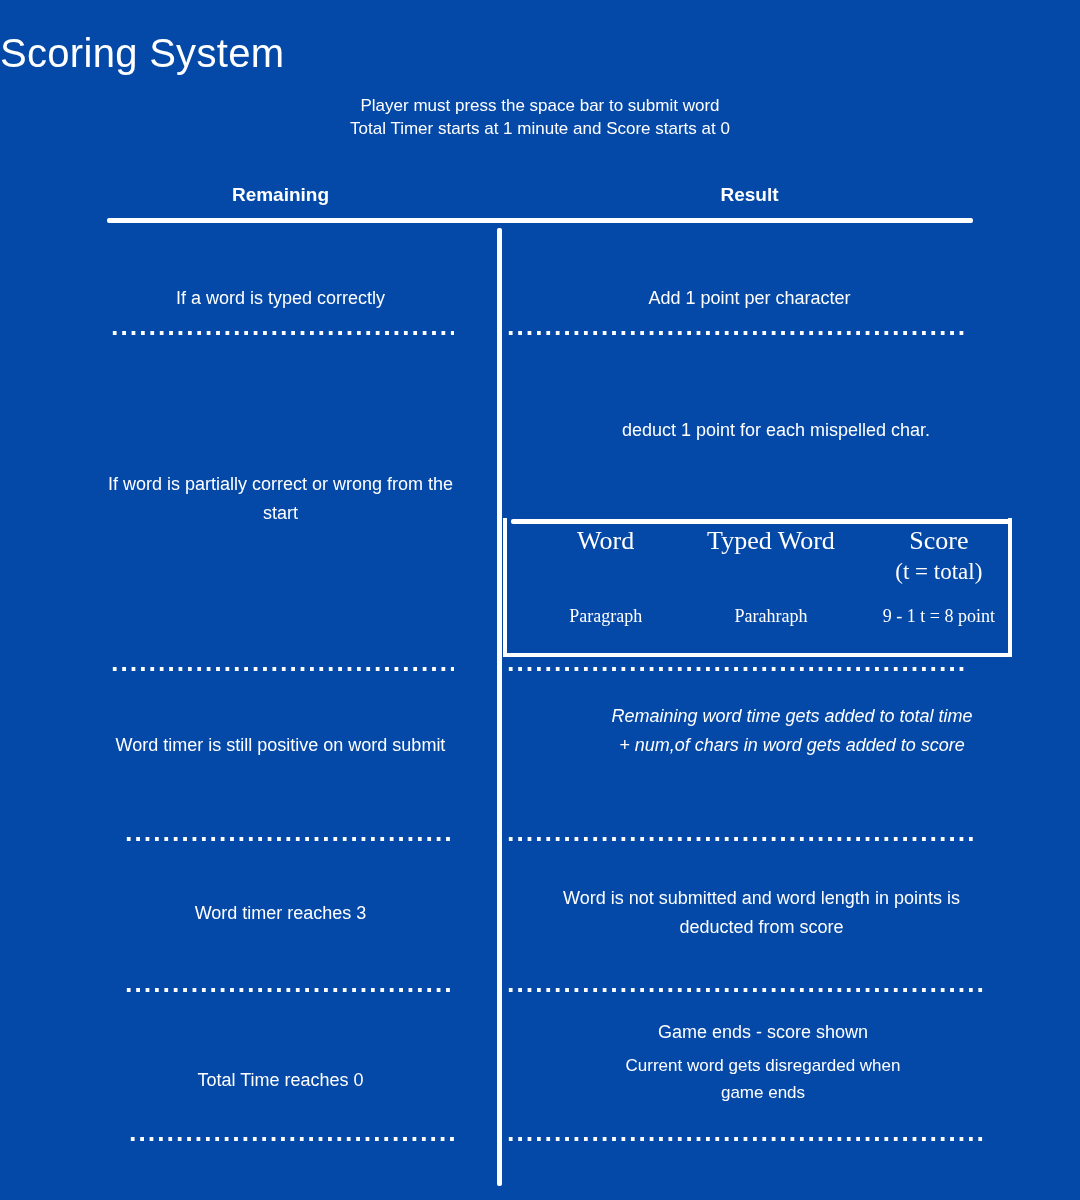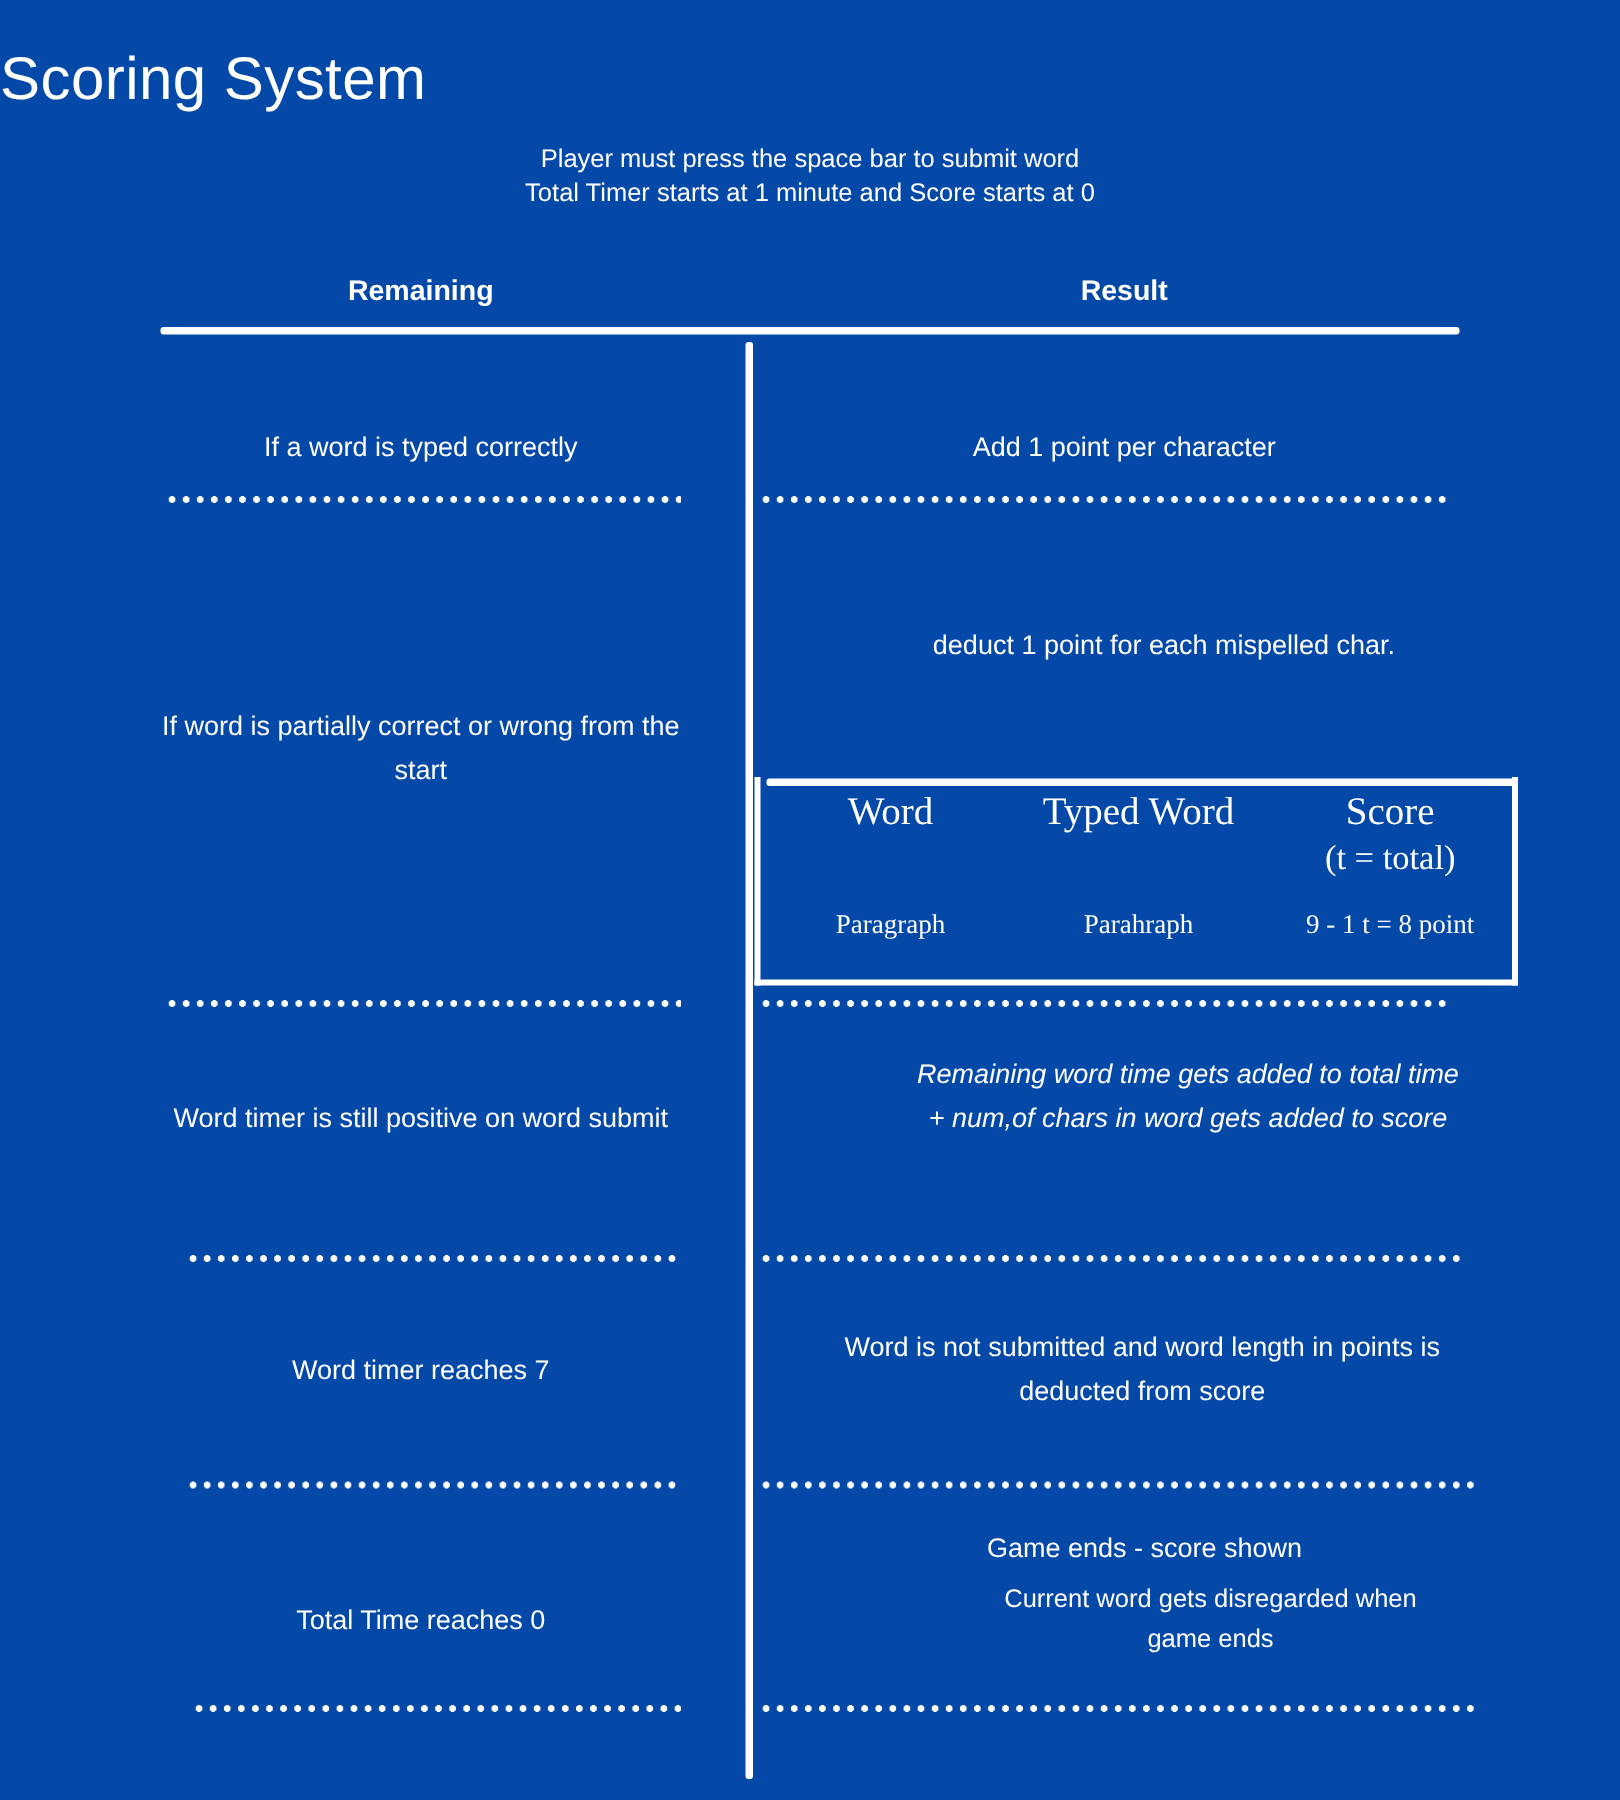--- a/index.html
+++ b/index.html
@@ -109,21 +109,21 @@
     position: absolute;
     left: 511px;
     top: 519px;
     width: 501px;
     height: 5px;
     background: #ffffff;
     border-radius: 2px;
   }
   .inner-row {
     position: absolute;
-    left: 4px;
+    left: 16px;
     width: 100%;
     display: flex;
   }
   .inner-row > div { text-align: center; }
   .ic-word  { width: 33%; }
   .ic-typed { width: 33%; }
   .ic-score { width: 34%; }
 
   #inner-head {
     top: 7px;
@@ -186,22 +186,22 @@
 </div>
 
 <div class="dots" style="left:110px; top:666px; width:344px;"></div>
 <div class="dots" style="left:506px; top:666px; width:460px;"></div>
 
 <div class="cell cell-cond" style="top:731px;">Word timer is still positive on word submit</div>
 <div class="cell cell-res" style="top:702px; width:364px; left:610px;font-style:italic;">Remaining word time gets added to total time + num,of chars in word gets added to score</div>
 <div class="dots" style="left:124px; top:836px; width:330px;"></div>
 <div class="dots" style="left:506px; top:836px; width:470px;"></div>
 
-<div class="cell cell-cond" style="top:899px;">Word timer reaches 7</div>
+<div class="cell cell-cond" style="top:899px;">Word timer reaches 3</div>
 <div class="cell cell-res" style="top:884px; width:441px; left:541px;">Word is not submitted and word length in points is deducted from score</div>
 <div class="dots" style="left:124px; top:987px; width:330px;"></div>
 <div class="dots" style="left:506px; top:987px; width:480px;"></div>
 
 <div class="cell cell-cond" style="top:1066px;">Total Time reaches 0</div>
 <div class="cell cell-res" style="top:1018px; width:440px; left:543px;">Game ends - score shown</div>
-<div class="cell cell-res" style="top:1052px; width:278px; left:624px; font-size:17px; line-height:27px;margin-left:44px;">Current word gets disregarded when game ends</div>
+<div class="cell cell-res" style="top:1052px; width:278px; left:624px; font-size:17px; line-height:27px;">Current word gets disregarded when game ends</div>
 <div class="dots" style="left:128px; top:1136px; width:326px;"></div>
 <div class="dots" style="left:506px; top:1136px; width:479px;"></div>
 
 </body></html>

